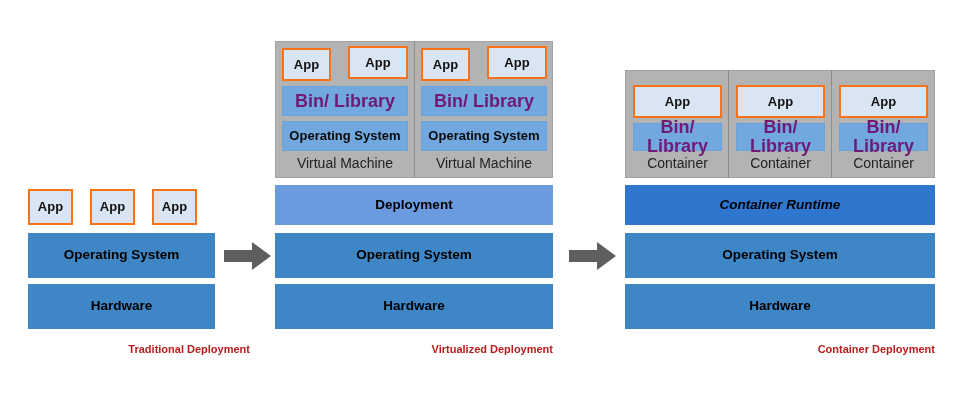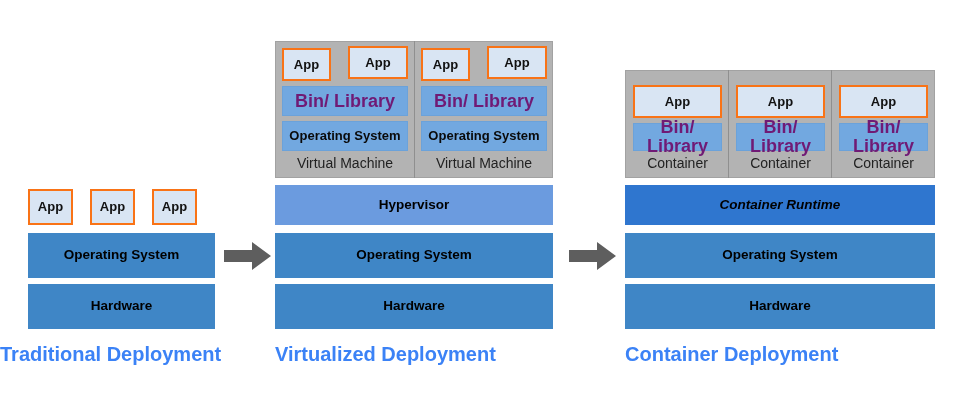--- a/index.html
+++ b/index.html
@@ -92,24 +92,24 @@
     color: #222222;
     text-align: center;
     display: flex;
     align-items: center;
     justify-content: center;
     font-weight: normal;
   }
 
   .col-caption {
     position: absolute;
-    font-size: 20px;
-    font-weight: bold;
-    color: #3b82f6;
-    text-align: left;
+    font-size: 11px;
+    font-weight: bold;
+    color: #b91c1c;
+    text-align: right;
     white-space: nowrap;
   }
 
   .arrow {
     position: absolute;
   }
 </style>
 </head>
 <body>
 
@@ -148,21 +148,21 @@
     </div>
 
     <div>
       <div class="box app-box" style="left:421px; top:48px; width:49px; height:33px;">App</div>
       <div class="box app-box" style="left:487px; top:46px; width:60px; height:33px;">App</div>
       <div class="box lib-box" style="left:421px; top:86px; width:126px; height:30px;">Bin/ Library</div>
       <div class="box os-box-inner" style="left:421px; top:121px; width:126px; height:30px;">Operating System</div>
       <div class="small-label" style="left:421px; top:155px; width:126px; height:16px;">Virtual Machine</div>
     </div>
 
-    <div class="box bar bar-hypervisor" style="left:275px; top:185px; width:278px; height:40px;">Hypervisor</div>
+    <div class="box bar bar-hypervisor" style="left:275px; top:185px; width:278px; height:40px;">Deployment</div>
 
     <div class="box bar" style="left:275px; top:233px; width:278px; height:45px;">Operating System</div>
 
     <div class="box bar" style="left:275px; top:284px; width:278px; height:45px;">Hardware</div>
 
     <div class="col-caption" style="left:275px; top:343px; width:278px;">Virtualized Deployment</div>
   </div>
 
   <div class="arrow" style="left:569px; top:241px; width:48px; height:30px;">
     <svg width="48" height="30" viewBox="0 0 48 30" xmlns="http://www.w3.org/2000/svg">

